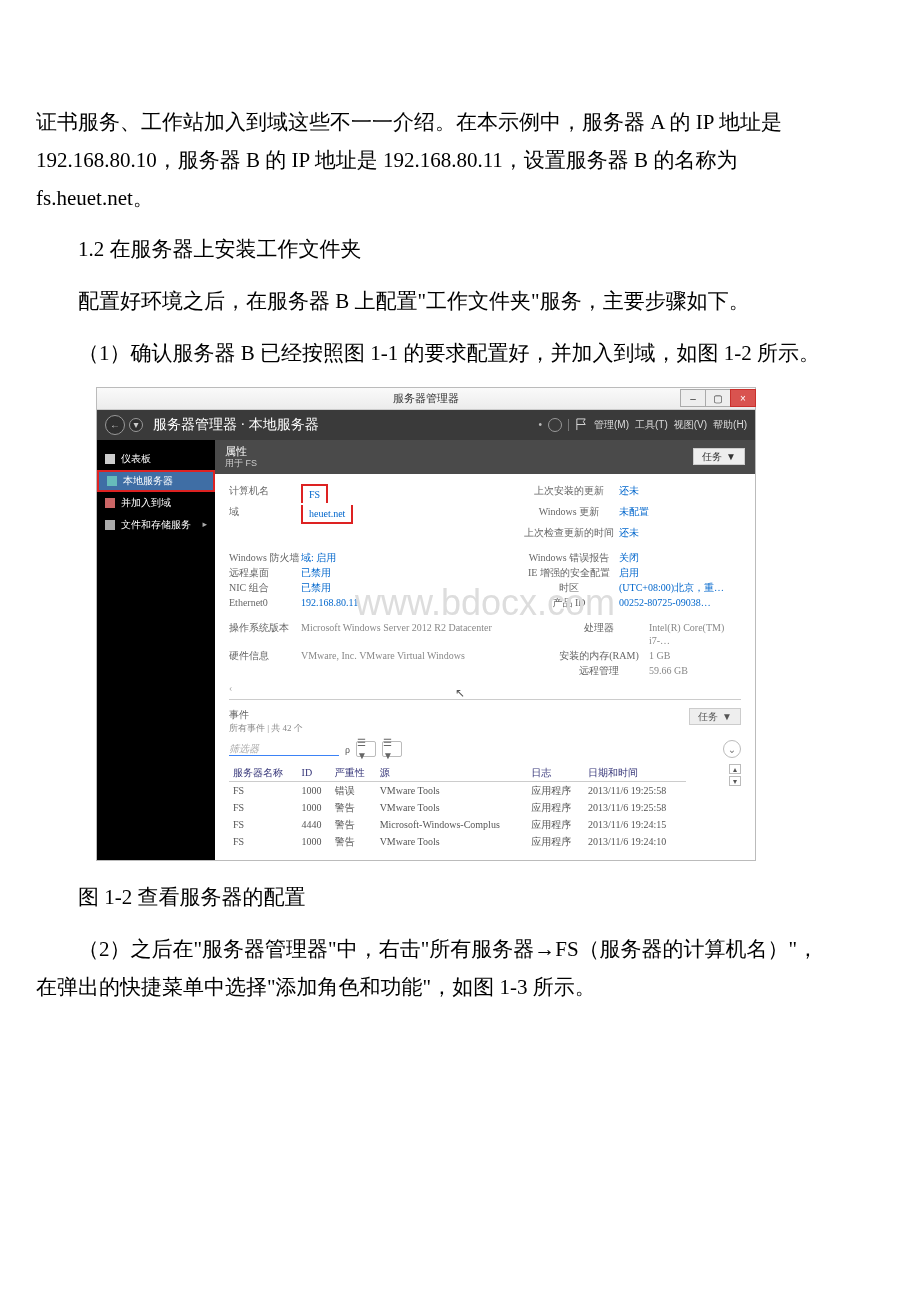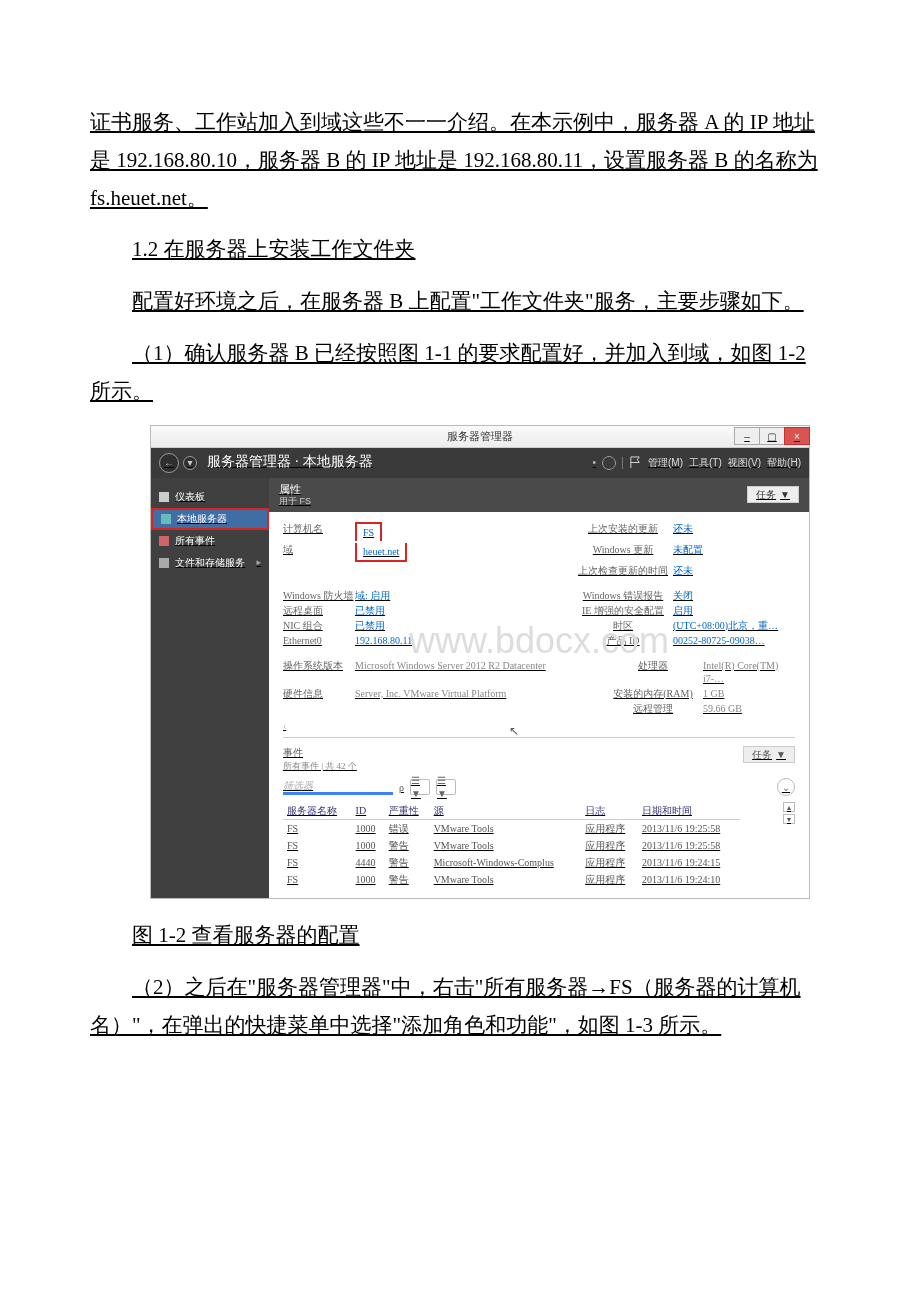--- a/index.html
+++ b/index.html
@@ -6,21 +6,21 @@
   html, body { margin: 0; padding: 0; }
   body {
     width: 920px;
     min-height: 1302px;
     background: #fff;
     font-family: "SimSun", "Songti SC", serif;
     font-size: 21px;
     color: #000;
     line-height: 1.8;
   }
-  .page { padding: 90px 90px 40px 90px; text-decoration: underline; }
+  .page { padding: 90px 90px 40px 36px; }
   .indent { text-indent: 2em; margin: 14px 0; }
   .caption { text-indent: 2em; margin: 14px 0; }
 
   
   .shot-wrap {
     width: 660px;
     margin: 10px 0 18px 60px;
     border: 1px solid #bbb;
     font-family: "Microsoft YaHei", Arial, sans-serif;
     font-size: 10px;
@@ -64,21 +64,21 @@
   .nav-path { margin-left: 6px; font-size: 14px; color:#ffffff; font-weight: 400; font-family: "SimSun", serif; }
   .nav-right { margin-left:auto; display:flex; align-items:center; gap:6px; font-size:10px; color:#ddd;}
   .nav-right .sm-circle { width:14px; height:14px; border:1px solid #999; border-radius:50%; display:flex; }
   .nav-right .bar { width:1px; height:12px; background:#777; }
   .nav-right .flag { width:13px; height:13px; display:inline-block;}
   .nav-right .menu-item { font-size:10px; color:#ddd; }
 
   .app-body { display:flex; }
   .sidebar {
     width: 118px;
-    background: #404040;
+    background: #000000;
     color:#fff;
     font-size:10px;
     padding-top: 8px;
   }
   .sb-item { display:flex; align-items:center; height:22px; padding:0 8px; gap:6px;}
   .sb-item.sel { background:#3f6ea5; border:2px solid #d22; }
   .sb-icon { width:10px; height:10px; display:inline-block; }
   .sb-icon.dash { background:#ccc; }
   .sb-icon.server { background:#6bb; }
   .sb-icon.all { background:#c66; }
@@ -118,21 +118,21 @@
     font-size:36px; color:#ddd; white-space:nowrap; pointer-events:none;
     font-family: Arial, sans-serif; font-weight:300;
   }
 
   .cursor { position:absolute; left:240px; bottom:-2px; font-size:12px; color:#555;}
 
   .events-pane { padding: 8px 14px 10px 14px; font-family:"SimSun",serif;}
   .ev-head { color:#666; font-size:10px; margin-bottom:2px;}
   .ev-sub { color:#888; font-size:9px; margin-bottom:6px;}
   .ev-tool { display:flex; align-items:center; gap:6px; margin-bottom:6px; }
-  .ev-search { color:#aaa; font-style:italic; flex:0 0 110px; border-bottom:3px solid #3b82f6;}
+  .ev-search { color:#aaa; font-style:italic; flex:0 0 110px; border-bottom:1px solid #3b82f6;}
   .ev-icon {
     width:20px; height:16px; border:1px solid #bbb; border-radius:2px;
     display:flex; align-items:center; justify-content:center; color:#666; font-size:10px;
   }
   .ev-expand {
     margin-left:auto; width:18px; height:18px; border:1px solid #bbb; border-radius:50%;
     display:flex; align-items:center; justify-content:center; color:#777; font-size:10px;
   }
   .ev-task { margin-left:auto; background:#eee; border:1px solid #ccc; padding:1px 8px; font-size:10px; display:flex; gap:4px;}
   table.ev-table { width:100%; border-collapse:collapse; font-size:10px;}
@@ -194,21 +194,21 @@
         <div class="sb-item">
           <span class="sb-icon dash"></span>
           <span>仪表板</span>
         </div>
         <div class="sb-item sel">
           <span class="sb-icon server"></span>
           <span>本地服务器</span>
         </div>
         <div class="sb-item">
           <span class="sb-icon all"></span>
-          <span>所有事件</span>
+          <span>并加入到域</span>
         </div>
         <div class="sb-item">
           <span class="sb-icon file"></span>
           <span>文件和存储服务</span>
           <span class="sb-expand">▸</span>
         </div>
       </div>
 
       <div class="content-area">
 
@@ -309,21 +309,21 @@
               <span class="vgrey">Microsoft Windows Server 2012 R2 Datacenter</span>
             </div>
             <div class="right-block">
               <span class="rlbl">处理器</span>
               <span class="vgrey">Intel(R) Core(TM) i7-…</span>
             </div>
           </div>
           <div class="prop-row">
             <div class="left-block" style="flex-basis:320px;">
               <span class="lbl">硬件信息</span>
-              <span class="vgrey">Server, Inc. VMware Virtual Platform</span>
+              <span class="vgrey">VMware, Inc. VMware Virtual Windows</span>
             </div>
             <div class="right-block">
               <span class="rlbl">安装的内存(RAM)</span>
               <span class="vgrey">1 GB</span>
             </div>
           </div>
           <div class="prop-row">
             <div class="left-block" style="flex-basis:320px;"></div>
             <div class="right-block">
               <span class="rlbl">远程管理</span>

